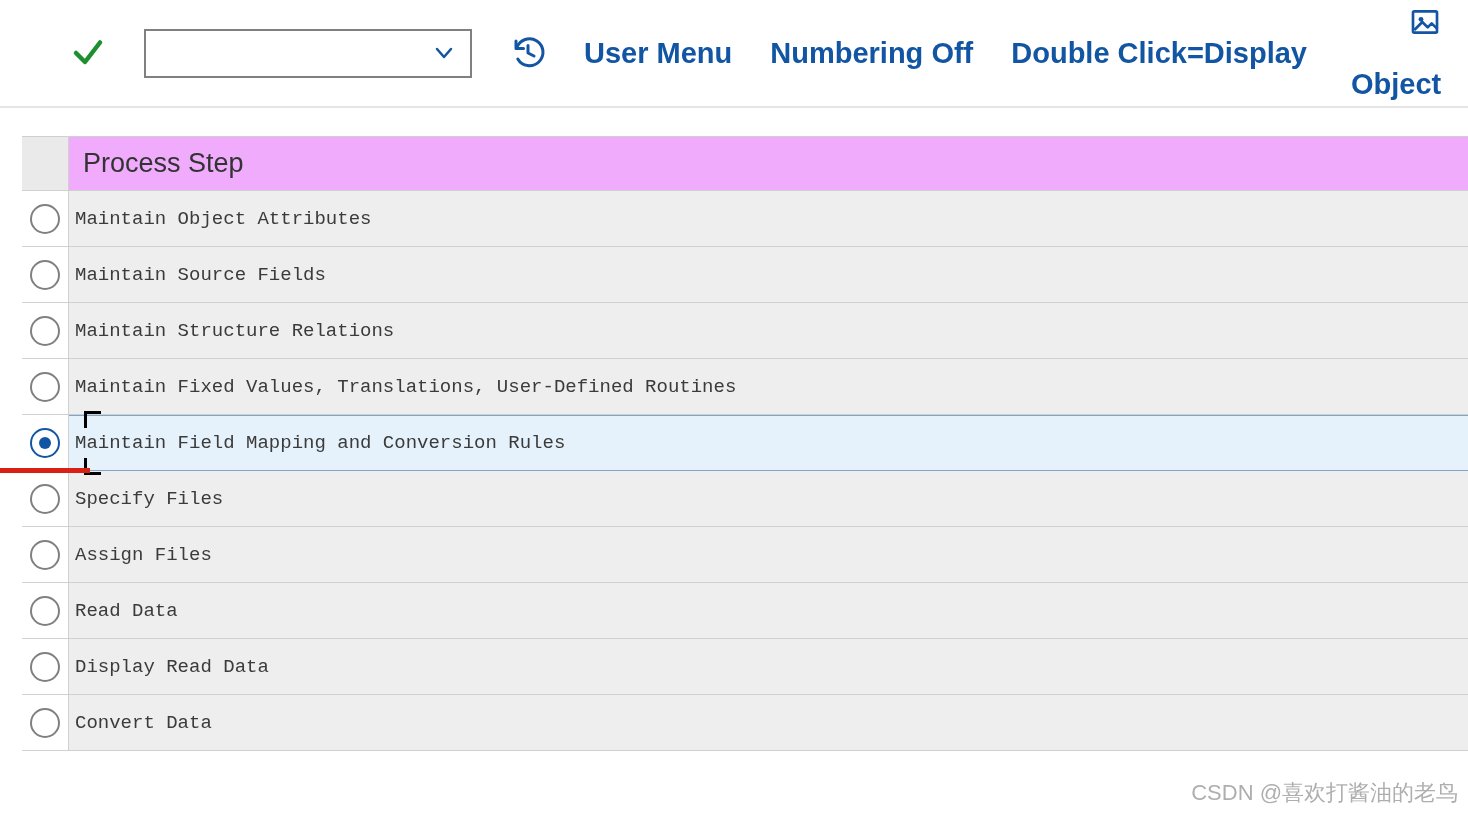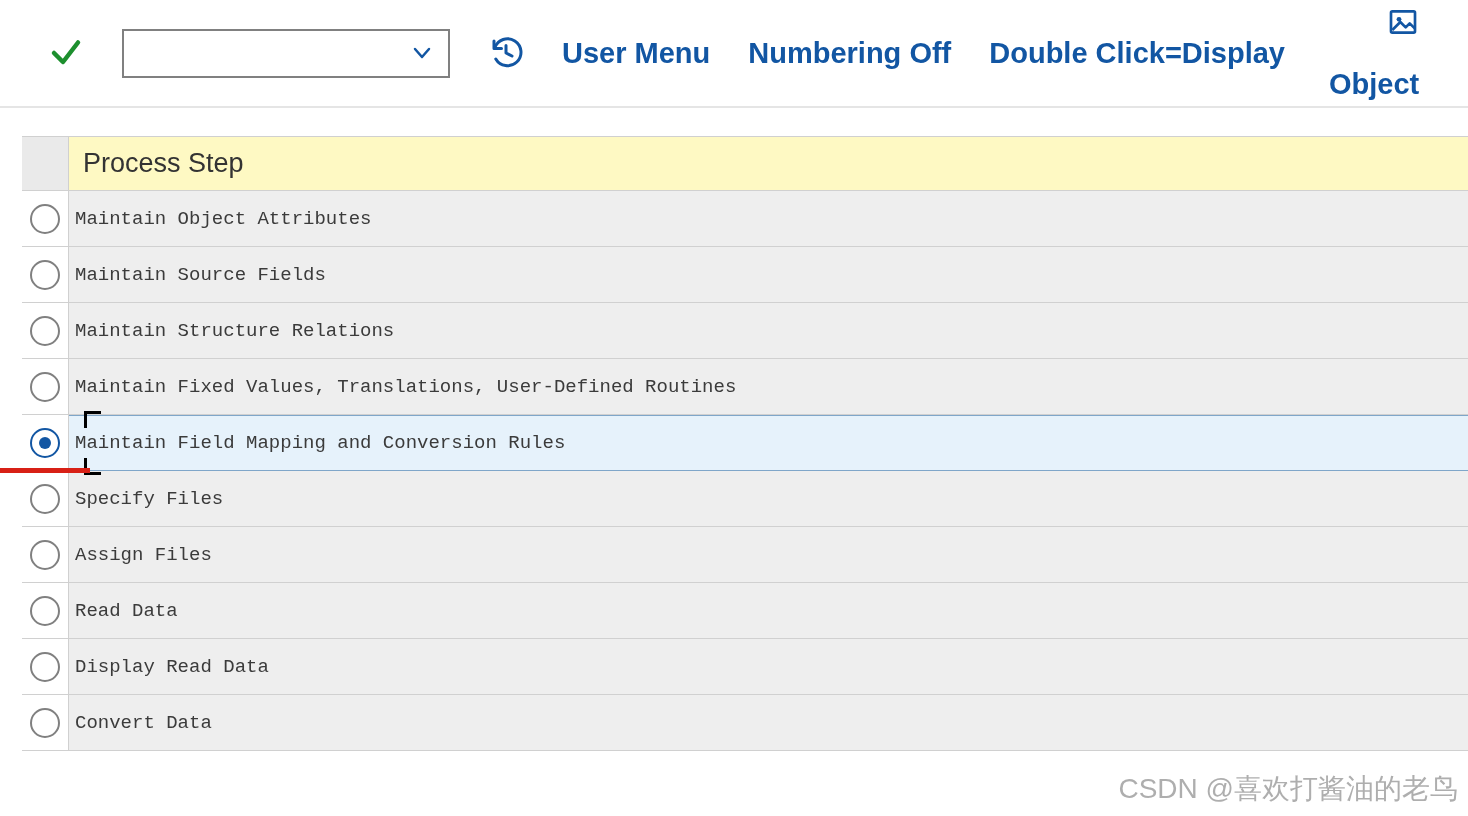--- a/index.html
+++ b/index.html
@@ -10,21 +10,21 @@
     background: #ffffff;
     font-family: Arial, Helvetica, sans-serif;
     overflow: hidden;
   }
   
   .toolbar {
     height: 106px;
     display: flex;
     align-items: center;
     gap: 38px;
-    padding-left: 48px;
+    padding-left: 70px;
     border-bottom: 2px solid #e5e5e5;
   }
   .check-icon svg { display: block; }
   .dropdown {
     width: 328px;
     height: 49px;
     border: 2px solid #808080;
     display: flex;
     align-items: center;
     justify-content: flex-end;
@@ -64,21 +64,21 @@
     border-bottom: 1px solid #d0d0d0;
     background: #eaeaea;
   }
   .hdr-cell {
     flex: 1;
     display: flex;
     align-items: center;
     padding-left: 14px;
     font-size: 27px;
     color: #333333;
-    background: #fef9c3;
+    background: #f0abfc;
     border-bottom: 1px solid #d0d0d0;
   }
   .row {
     display: flex;
     height: 56px;
     position: relative;
   }
   .row .radio-col { background: #ffffff; }
   .row .data-cell {
     flex: 1;
@@ -128,21 +128,21 @@
     height: 5px;
     background: #d82016;
     z-index: 6;
   }
 
   
   .watermark {
     position: fixed;
     right: 10px;
     bottom: 8px;
-    font-size: 28px;
+    font-size: 22px;
     color: rgba(120,120,120,0.6);
     font-family: Arial, sans-serif;
   }
 </style>
 </head>
 <body>
 
 <div class="toolbar">
   <span class="check-icon">
     <svg width="36" height="36" viewBox="0 0 24 24" fill="none">

